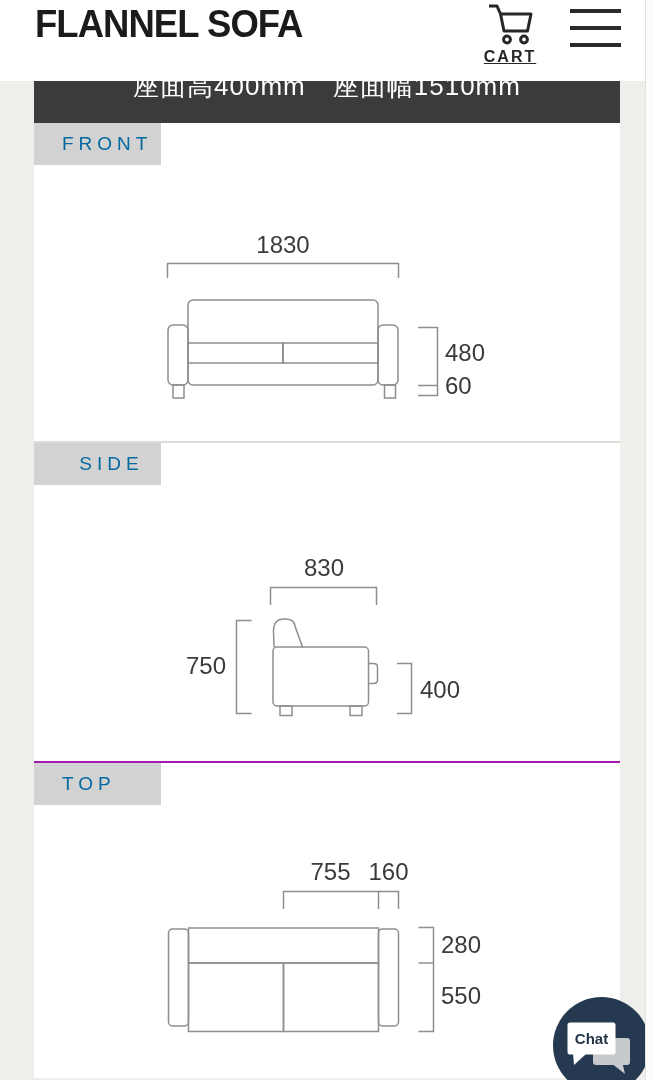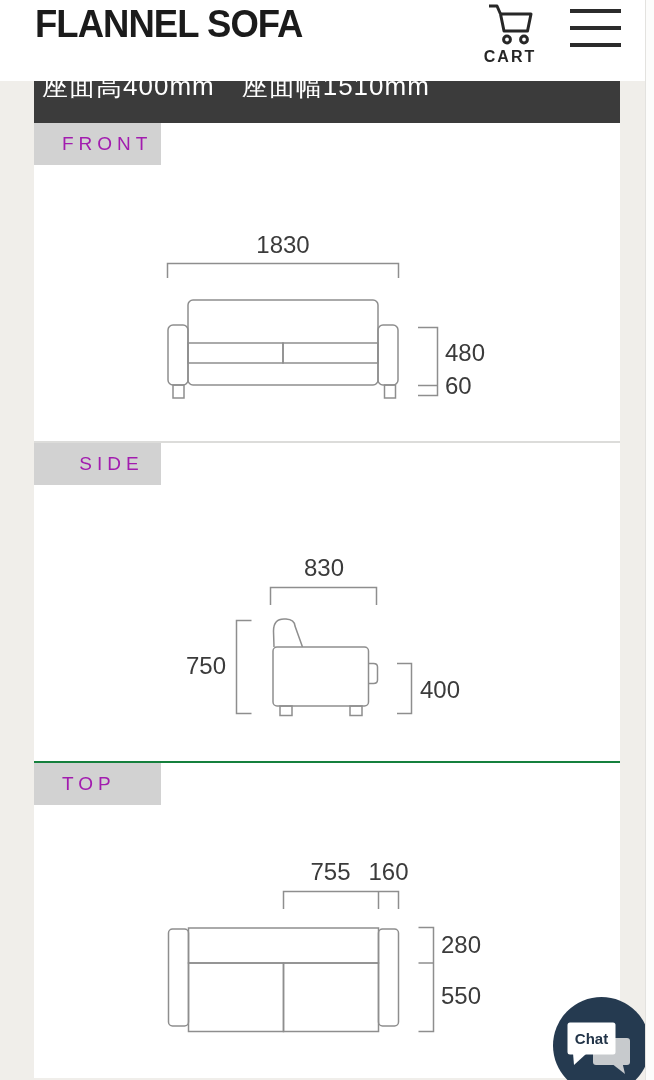--- a/index.html
+++ b/index.html
@@ -28,20 +28,21 @@
     transform:scaleX(0.96); transform-origin:left center;
     white-space:nowrap;
   }
   .cart-block {
     position:absolute; left:482px; top:3px; width:56px; text-align:center;
     cursor:pointer;
   }
   .cart-label {
     font-size:16px; font-weight:bold; letter-spacing:2px; color:#262626;
     margin-top:-1px;
+    text-decoration:underline;
   }
   .hamburger {
     position:absolute; left:570px; top:9px; width:51px; height:39px;
     cursor:pointer;
   }
   .hamburger .bar {
     position:absolute; left:0; width:51px; height:4px; background:#2b2b2b;
   }
   .hamburger .bar:nth-child(1){ top:0; }
   .hamburger .bar:nth-child(2){ top:17px; }
@@ -52,34 +53,34 @@
     position:absolute; right:0; top:0; width:9px; height:1080px;
     background:#fcfcfb; border-left:1px solid #e3e2df; z-index:9;
   }
 
   
   .spec-bar {
     position:absolute; left:34px; top:81px; width:586px; height:42px;
     background:#3b3b3b; overflow:hidden;
   }
   .spec-bar-text {
-    position:absolute; top:-12px; left:8px; width:100%;
-    color:#ffffff; font-size:26px; letter-spacing:1px;
+    position:absolute; top:-12px; left:0; width:100%;
+    text-align:center; color:#ffffff; font-size:26px; letter-spacing:1px;
     white-space:nowrap;
   }
 
   
   .sections { position:absolute; left:34px; top:123px; width:586px; }
   .view-section { position:relative; background:#ffffff; width:586px; }
   .view-section.front { height:318px; }
   .view-section.side  { height:320px; border-top:2px solid #dcdcda;text-align:center; }
-  .view-section.top   { height:317px; border-top:2px solid #15803d; }
+  .view-section.top   { height:317px; border-top:2px solid #a21caf; }
   .view-label {
     position:absolute; left:0; top:0; width:127px; height:42px;
-    background:#d2d2d2; color:#a21caf;
+    background:#d2d2d2; color:#0369a1;
     font-size:19px; font-weight:500; letter-spacing:5px;
     line-height:42px; padding-left:28px; z-index:2;
   }
   .diagram { position:absolute; left:0; top:0; }
   .diagram path, .diagram rect { fill:none; stroke:#8e8e8e; stroke-width:1.5; }
   .diagram text {
     fill:#3b3b3b; font-size:24px; stroke:none;
     font-family:"Liberation Sans", sans-serif;
   }
 

